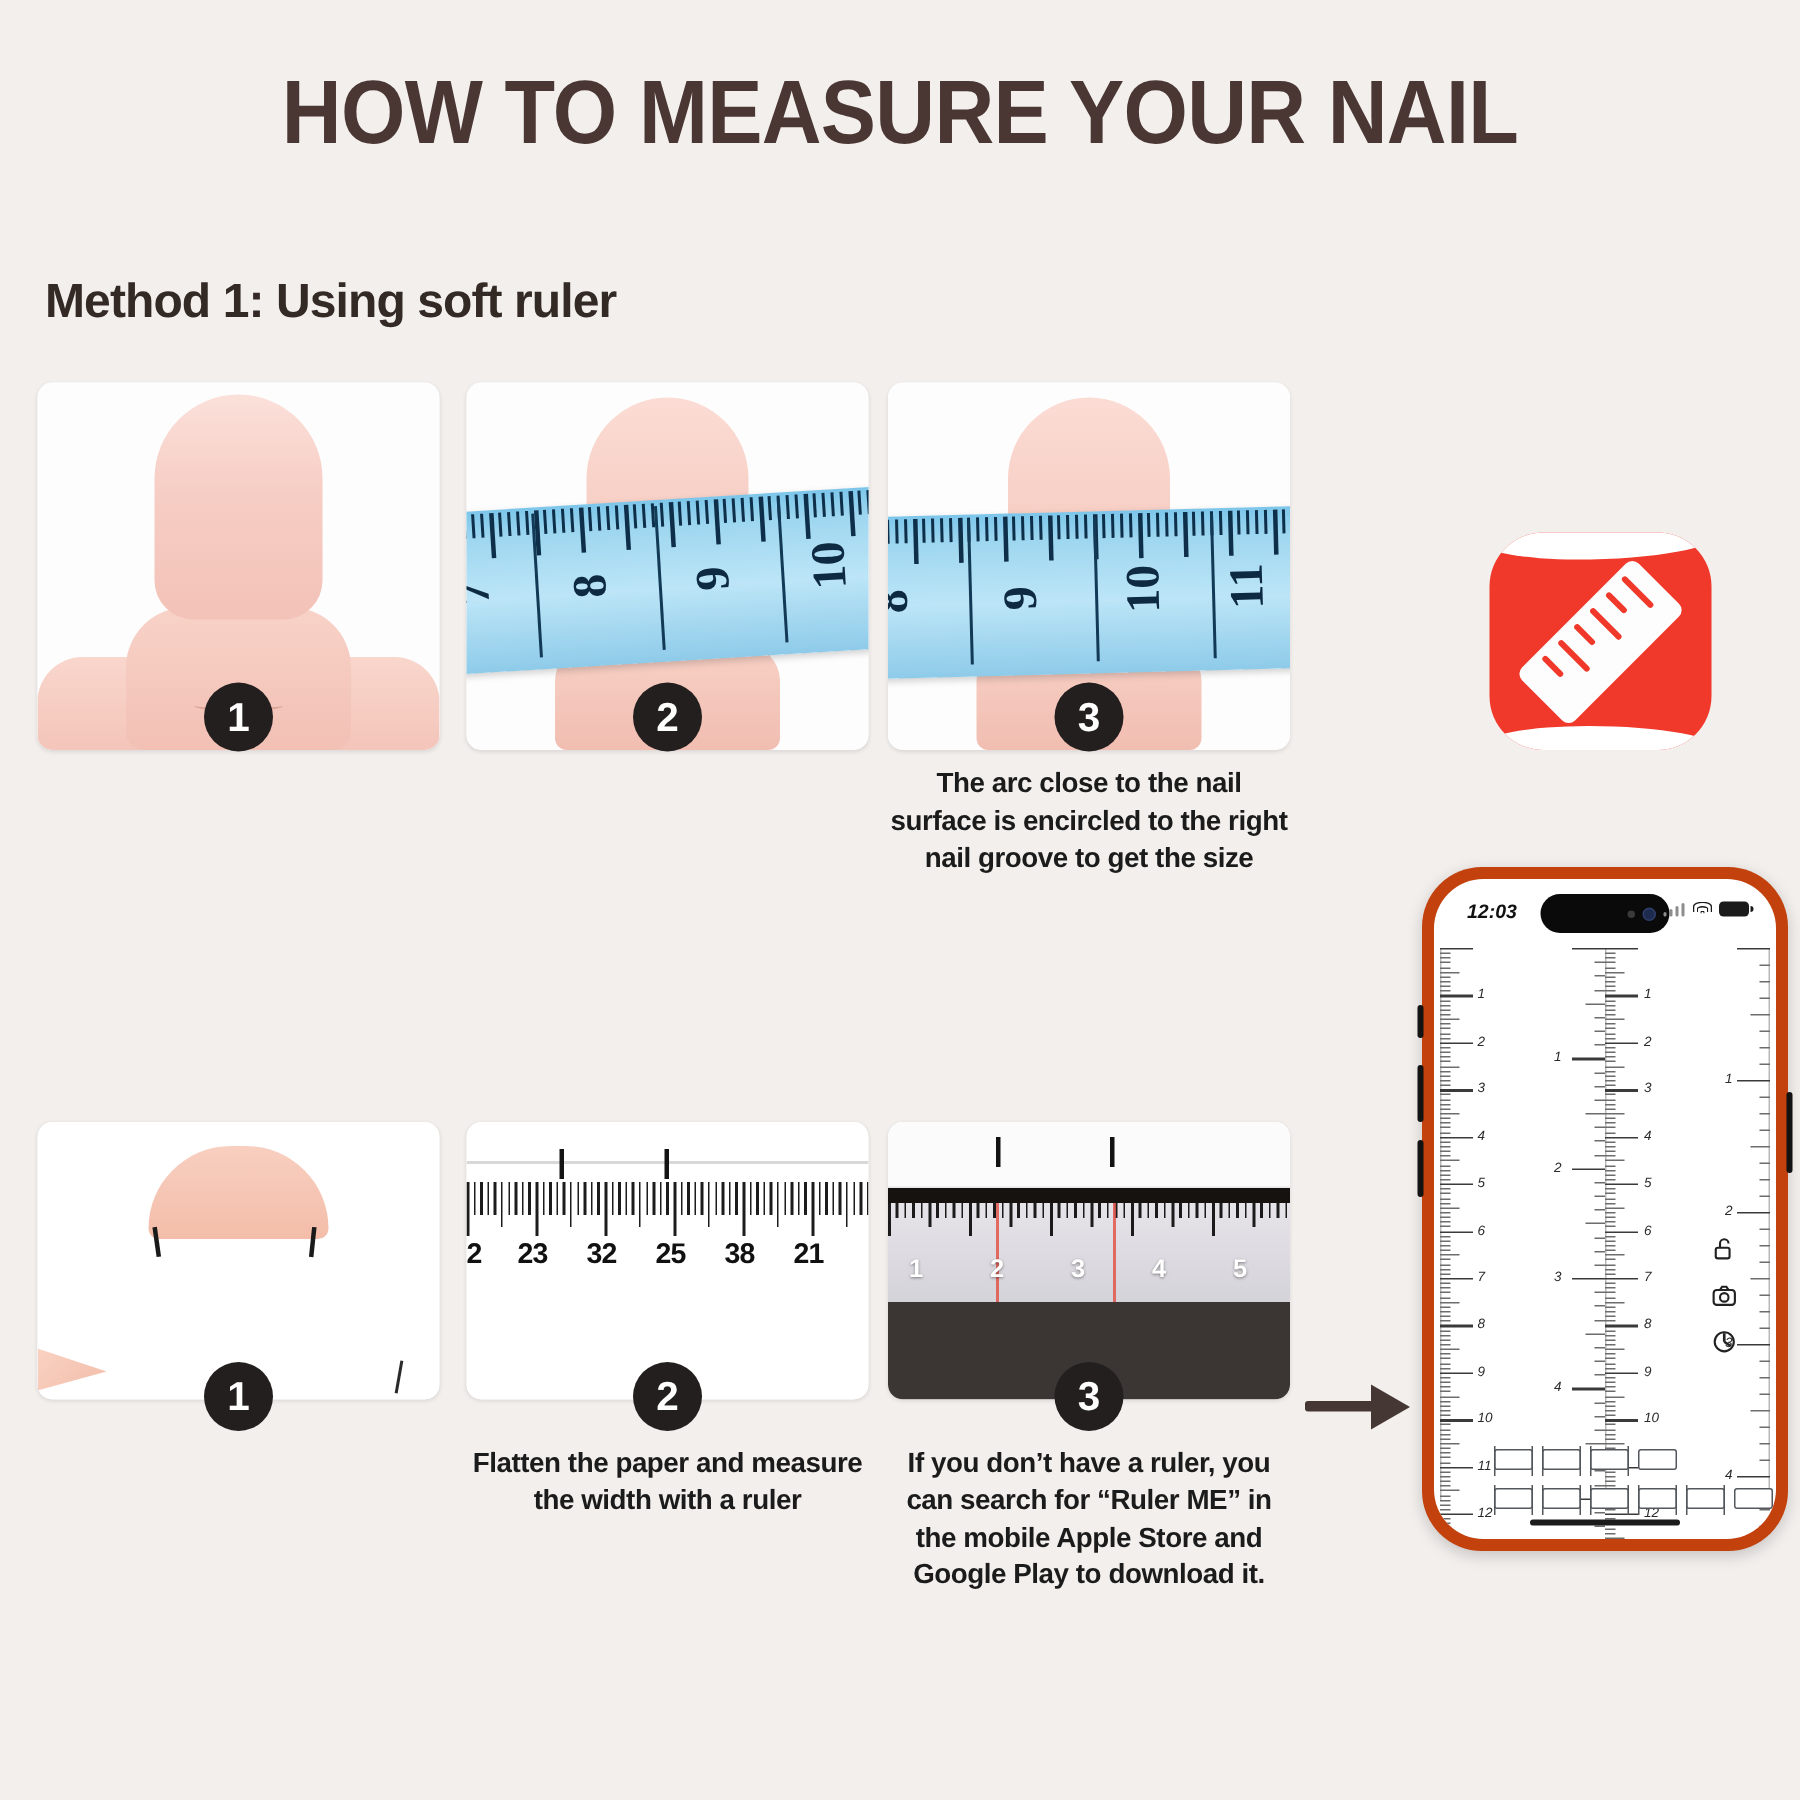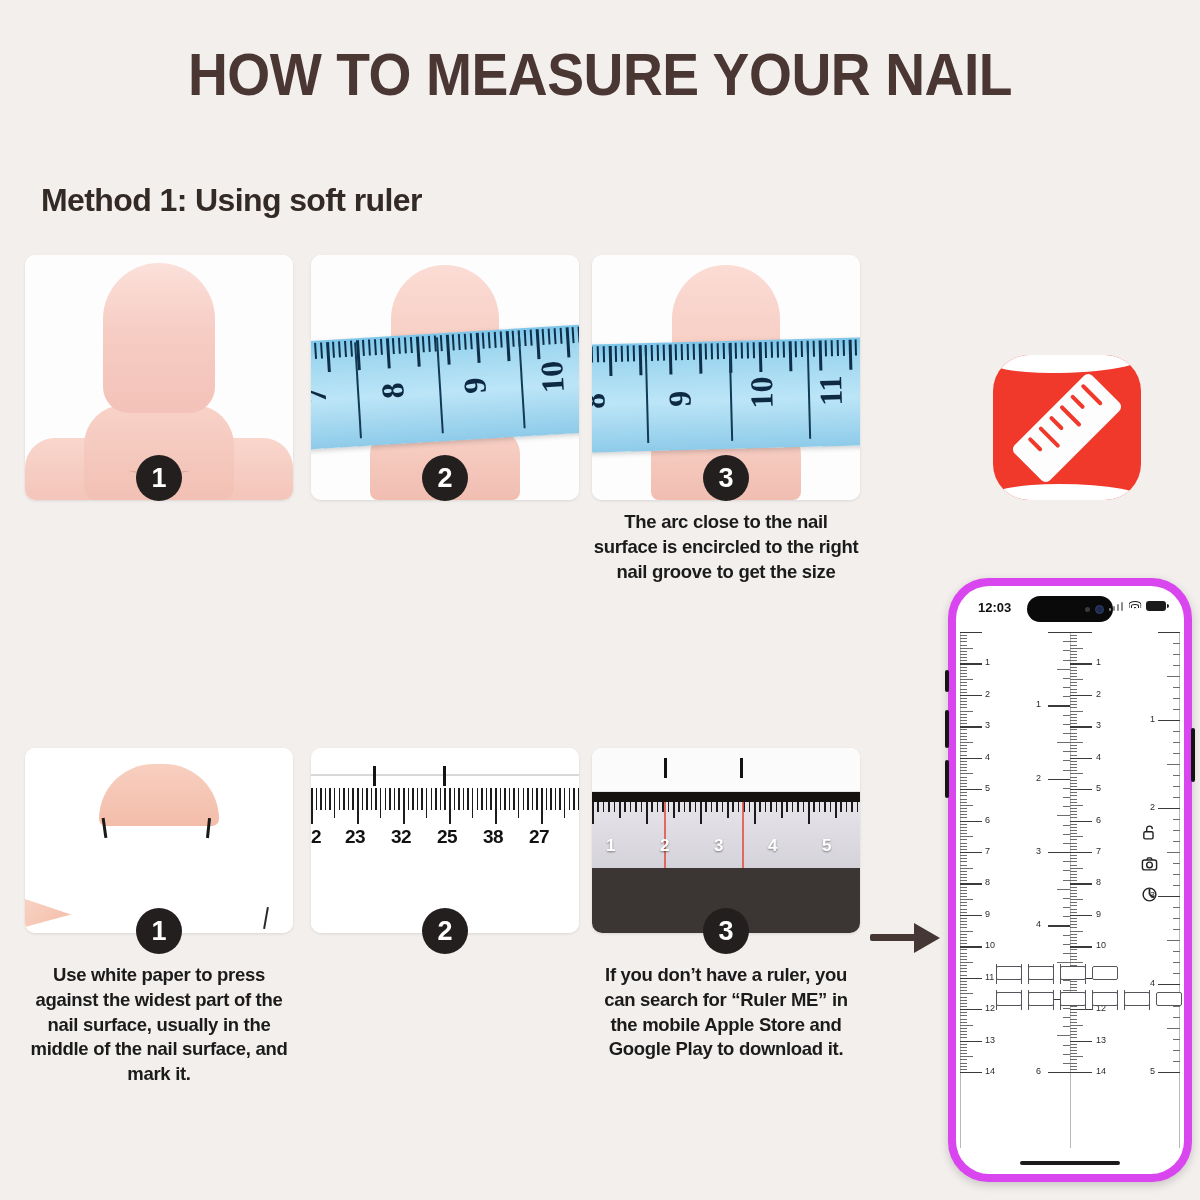--- a/index.html
+++ b/index.html
@@ -27,21 +27,21 @@
 
   
   .method-heading {
     position: absolute;
     font-size: 32px;
     font-weight: bold;
     color: #332925;
     letter-spacing: -0.6px;
     white-space: nowrap;
   }
-  #m1-heading { left: 41px; top: 182px; }
+  #m1-heading { left: 30px; top: 182px; }
   #m2-heading { left: 30px; top: 672px; }
 
   
   .card {
     position: absolute;
     background: #ffffff;
     border-radius: 10px;
     overflow: hidden;
     box-shadow: 0 1px 3px rgba(0,0,0,0.10);
   }
@@ -245,24 +245,25 @@
   }
   .app-label {
     position: absolute; left: 953px; top: 520px; width: 230px;
     text-align: center; font-size: 31px; font-weight: bold; color: #2b2623;
     letter-spacing: -0.4px;
   }
 
   
   .phone {
     position: absolute; left: 948px; top: 578px;
-    width: 244px; height: 604px;
-    background: #d946ef;
+    width: 244px; height: 456px;
+    background: #c2410c;
     border-radius: 40px;
     box-shadow: 0 3px 10px rgba(0,0,0,0.18);
+    font-style: italic;
   }
   .phone-screen {
     position: absolute; left: 8px; top: 8px; right: 8px; bottom: 8px;
     background: #ffffff; border-radius: 33px; overflow: hidden;
   }
   .side-btn { position: absolute; background: #131313; border-radius: 2px; }
   #btn-silent { left: -3px; top: 92px; width: 4px; height: 22px; }
   #btn-volup  { left: -3px; top: 132px; width: 4px; height: 38px; }
   #btn-voldn  { left: -3px; top: 182px; width: 4px; height: 38px; }
   #btn-power  { right: -3px; top: 150px; width: 4px; height: 54px; }
@@ -545,21 +546,21 @@
           <i class="mid" style="left: 253px;"></i>
           <i style="left: 257.6px;"></i>
           <i style="left: 262.2px;"></i>
           <i style="left: 266.8px;"></i>
         </div>
       <div class="ruler-num" style="left:0px">2</div>
       <div class="ruler-num" style="left:34px">23</div>
       <div class="ruler-num" style="left:80px">32</div>
       <div class="ruler-num" style="left:126px">25</div>
       <div class="ruler-num" style="left:172px">38</div>
-      <div class="ruler-num" style="left:218px">27</div>
+      <div class="ruler-num" style="left:218px">21</div>
     </div>
   </div>
 
   <div class="card r2" id="card-6">
     <div class="phoneruler-photo">
       <div class="pr-paper"></div>
       <div class="pr-penmark" style="left:72px"></div>
       <div class="pr-penmark" style="left:148px"></div>
       <div class="pr-bezel"></div>
       <div class="pr-screen">
@@ -624,21 +625,21 @@
         <div class="pr-num" style="left:230px">5</div>
       </div>
       <div class="pr-dark"></div>
     </div>
   </div>
 
   <div class="badge badge-r2" id="badge-4">1</div>
   <div class="badge badge-r2" id="badge-5">2</div>
   <div class="badge badge-r2" id="badge-6">3</div>
 
-  <div class="caption cap-r2" id="cap-4">Use white paper to press against the widest part of the nail surface, usually in the middle of the nail surface, and mark it.</div>
+  <div class="caption cap-r2" id="cap-5">Flatten the paper and measure the width with a ruler</div>
   <div class="caption cap-r2" id="cap-6">If you don’t have a ruler, you can search for “Ruler ME” in the mobile Apple Store and Google Play to download it.</div>
 
   <div class="arrow-wrap">
     <div class="arrow-line"></div>
     <div class="arrow-head"></div>
   </div>
 
   <div class="app-icon">
     <div class="wave-top"></div>
     <div class="wave-bot"></div>

